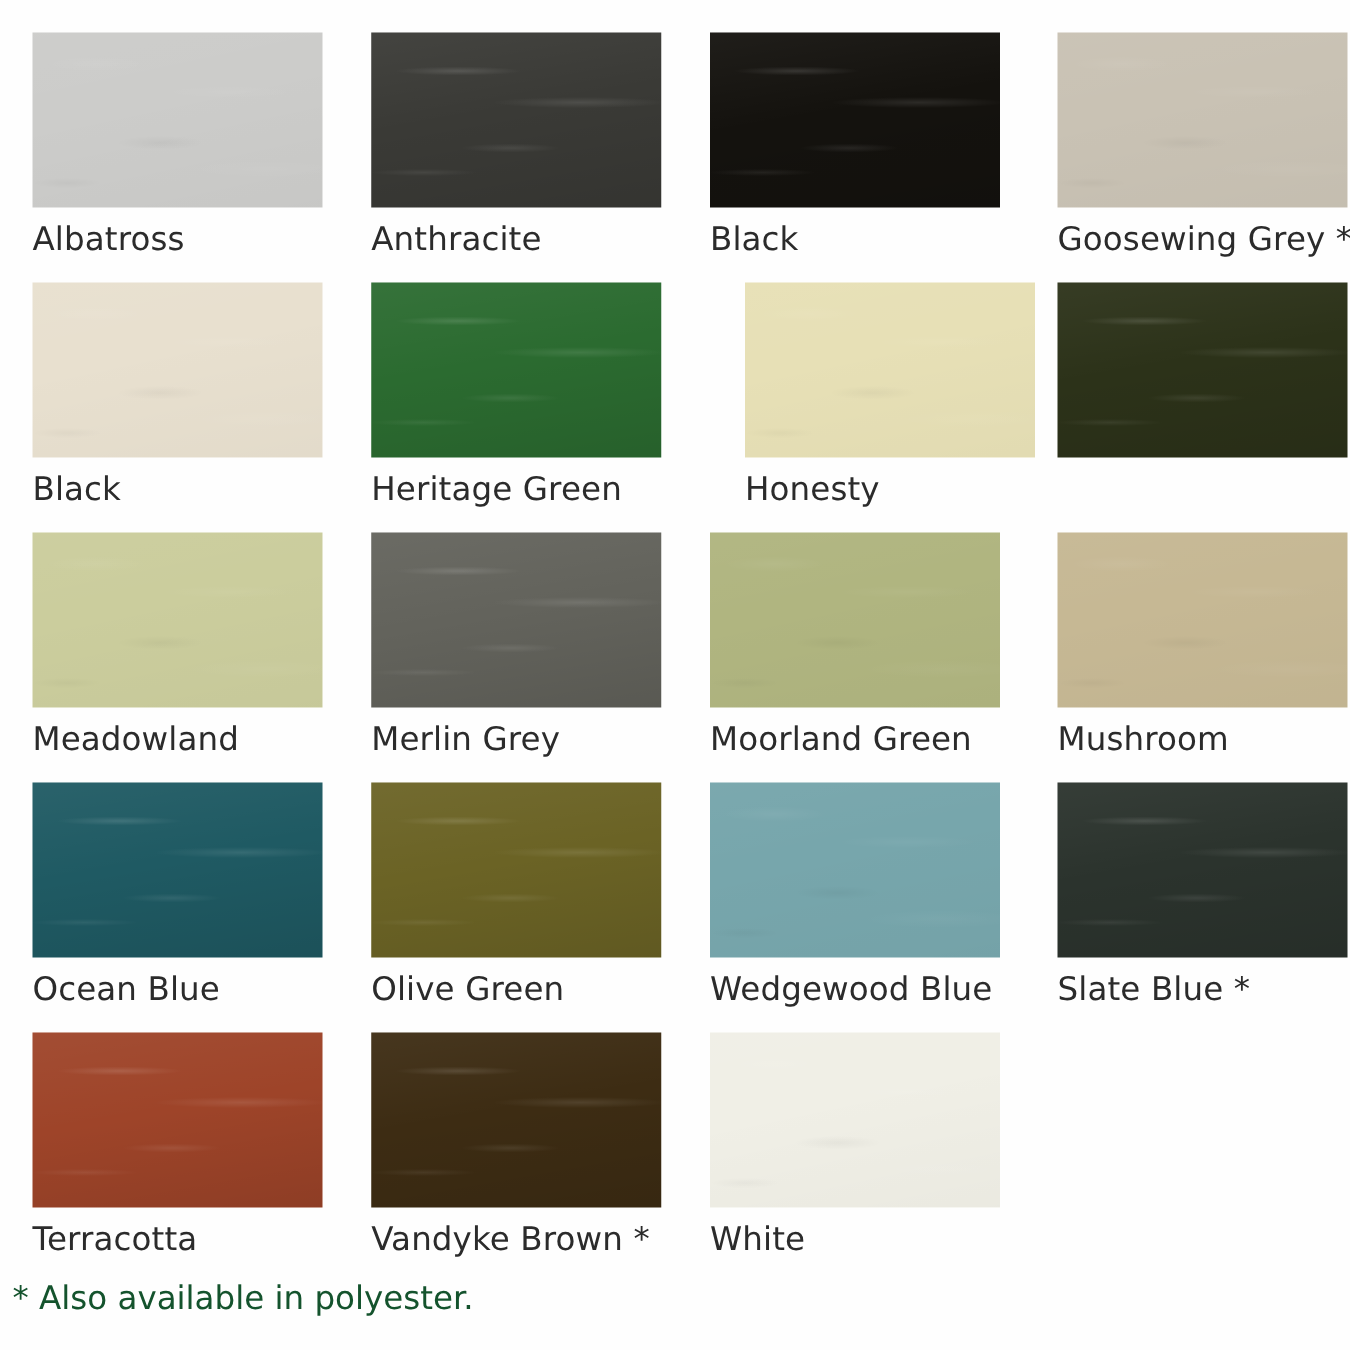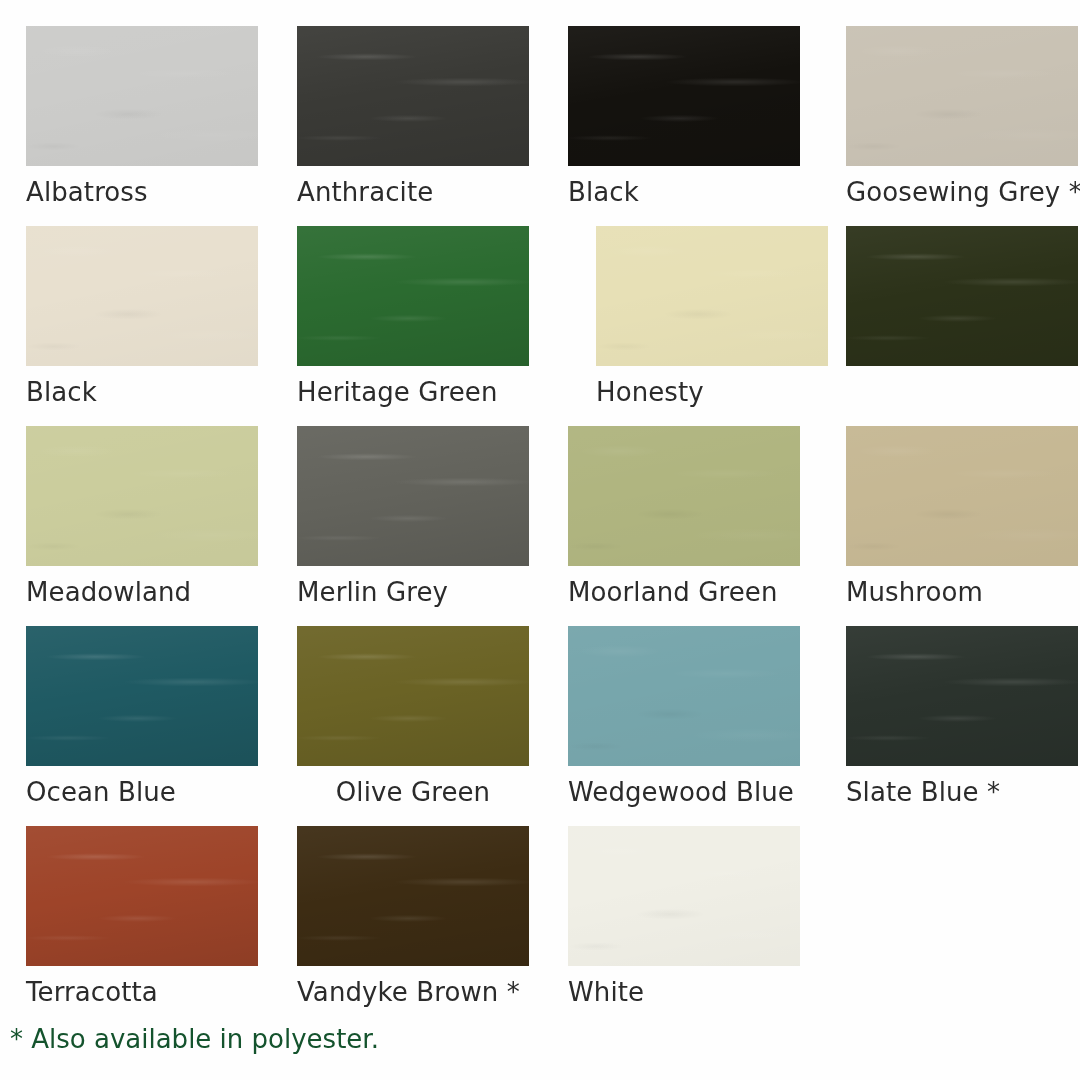--- a/index.html
+++ b/index.html
@@ -130,21 +130,21 @@
       <div class="swatch-label">Moorland Green</div>
     </div>
     <div class="swatch-cell" style="left: 830px; top: 426px;">
       <div class="swatch-chip" style="background: rgb(198, 184, 148);"></div>
       <div class="swatch-label">Mushroom</div>
     </div>
     <div class="swatch-cell" style="left: 10px; top: 626px;">
       <div class="swatch-chip dark" style="background: rgb(31, 90, 99);"></div>
       <div class="swatch-label">Ocean Blue</div>
     </div>
-    <div class="swatch-cell" style="left: 281px; top: 626px; text-align: center;">
+    <div class="swatch-cell" style="left: 281px; top: 626px;">
       <div class="swatch-chip dark" style="background: rgb(107, 99, 37);"></div>
       <div class="swatch-label">Olive Green</div>
     </div>
     <div class="swatch-cell" style="left: 552px; top: 626px;">
       <div class="swatch-chip" style="background: rgb(119, 166, 172);"></div>
       <div class="swatch-label">Wedgewood Blue</div>
     </div>
     <div class="swatch-cell" style="left: 830px; top: 626px;">
       <div class="swatch-chip dark" style="background: rgb(43, 51, 45);"></div>
       <div class="swatch-label">Slate Blue *</div>

